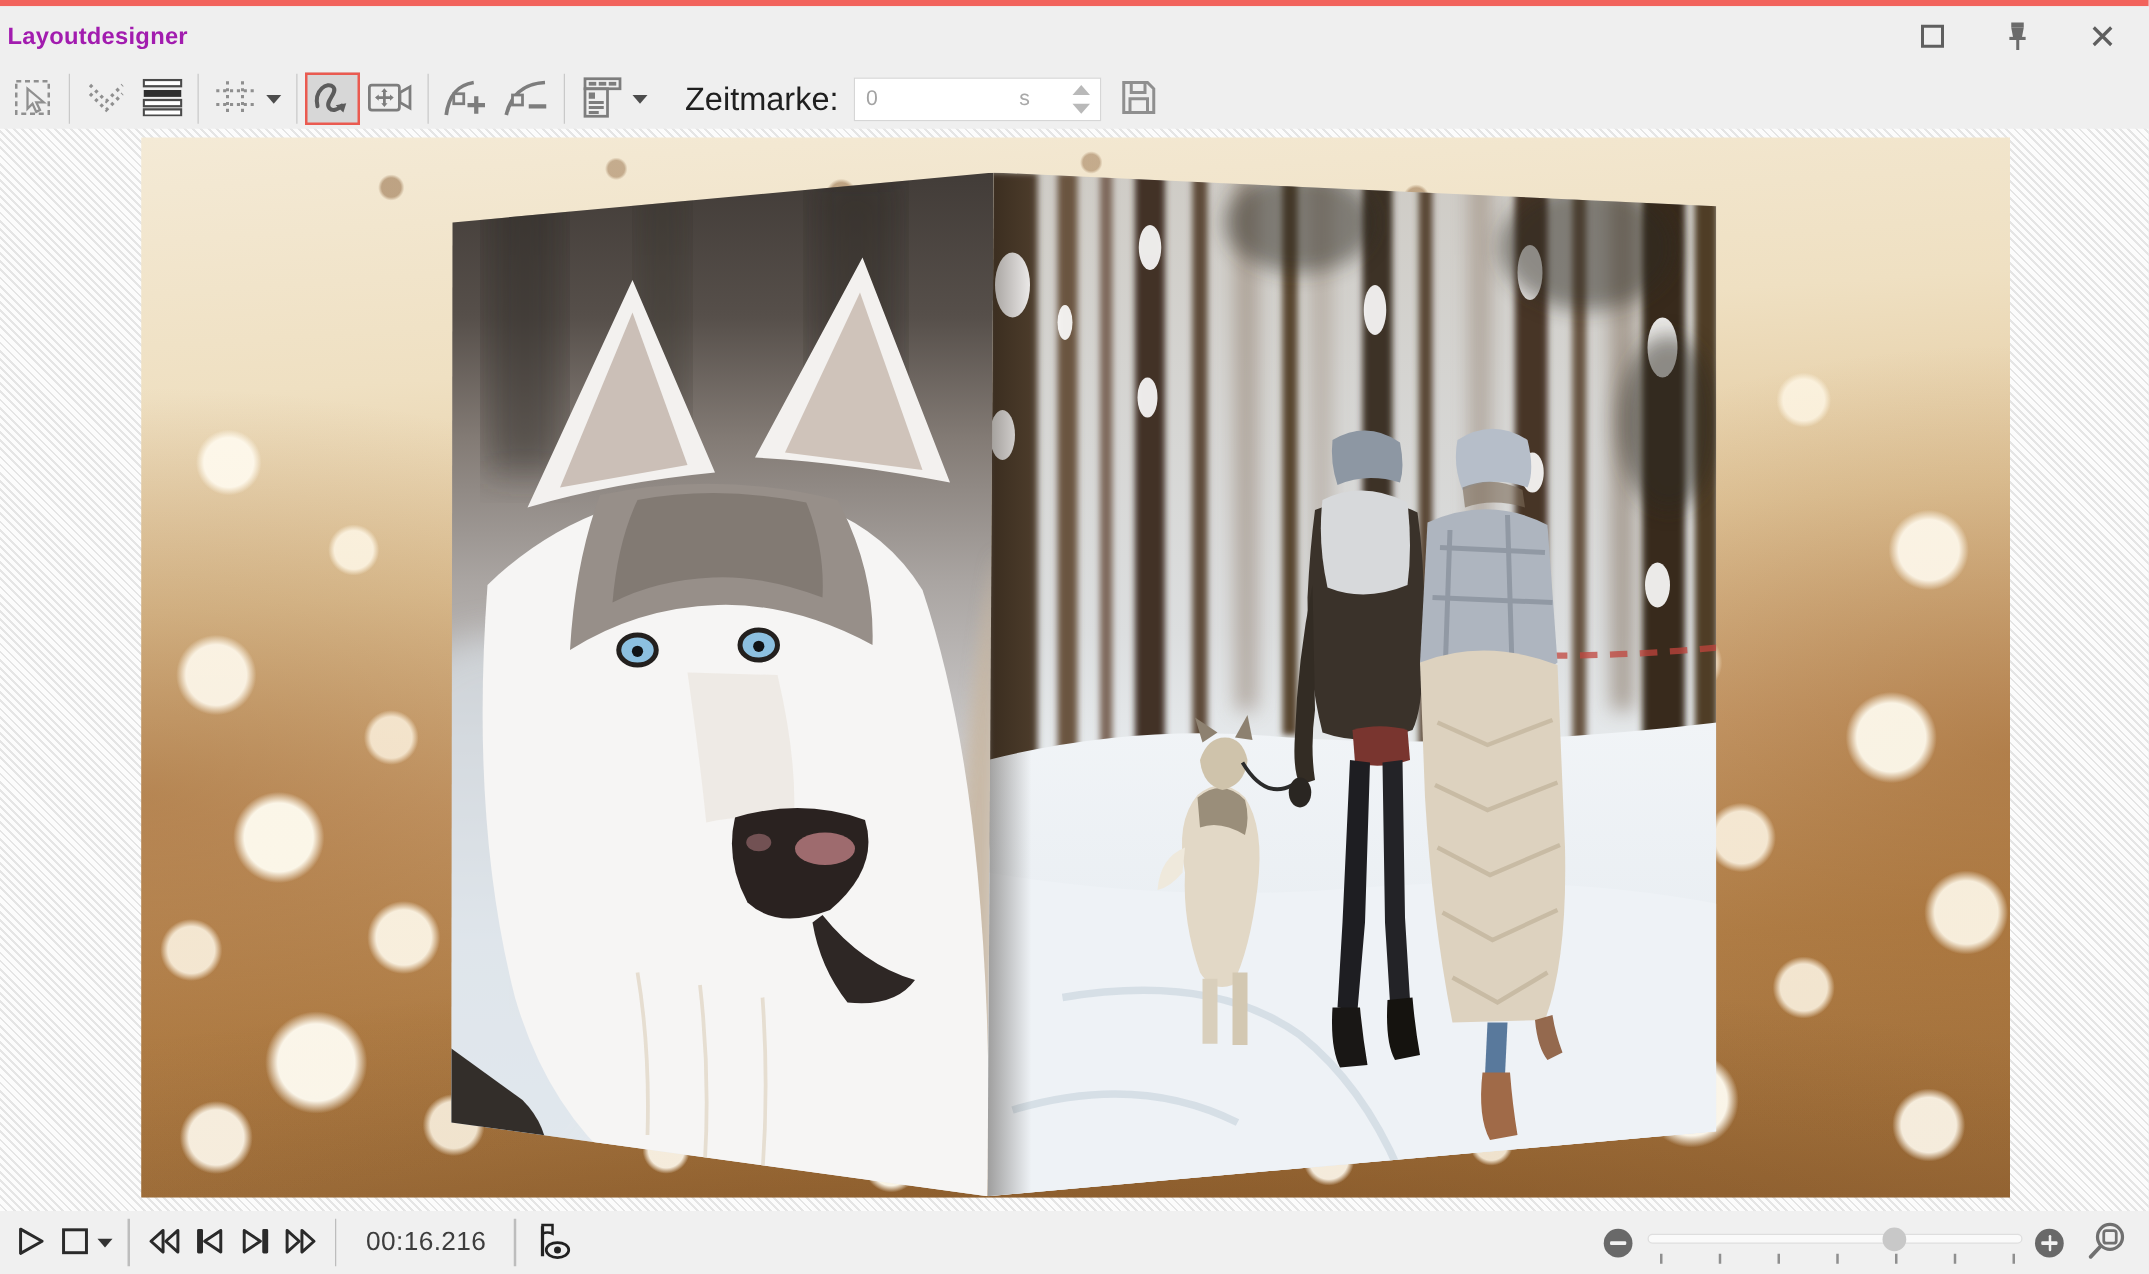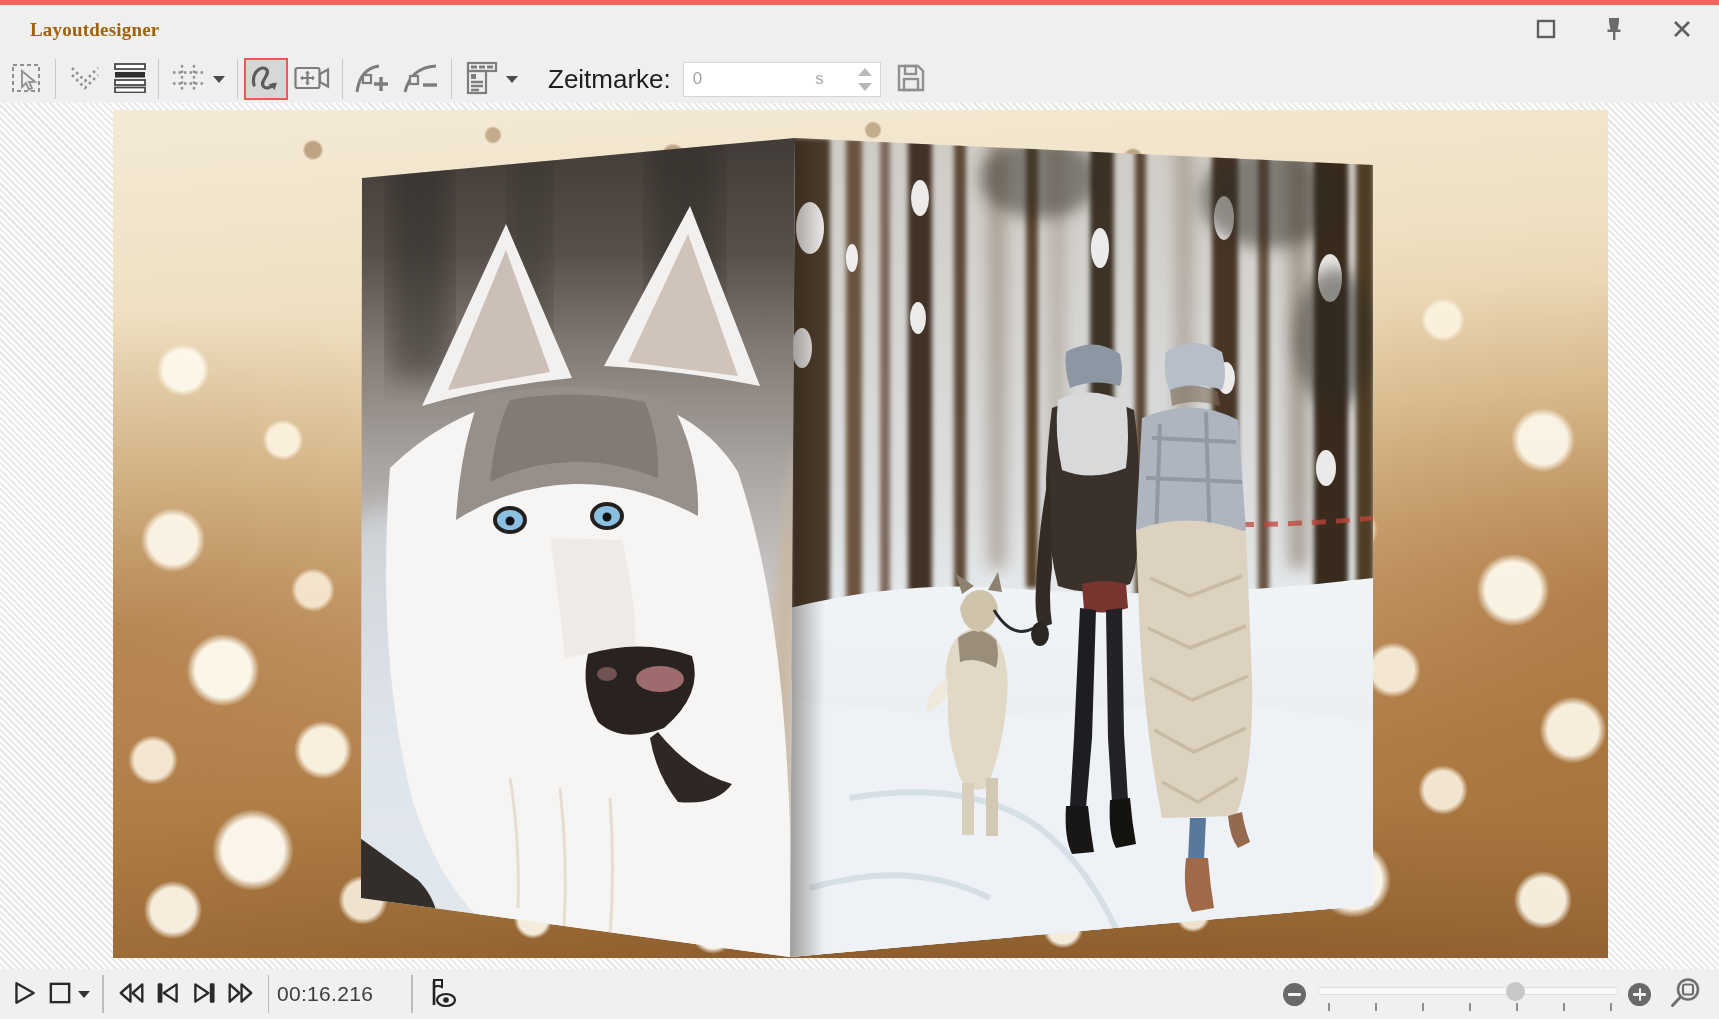--- a/index.html
+++ b/index.html
@@ -3,21 +3,21 @@
 <meta charset="utf-8">
 <style>
   * { margin:0; padding:0; box-sizing:border-box; }
   html,body { width:1719px; height:1019px; overflow:hidden; }
   body { font-family:"Liberation Sans", sans-serif; background:#efefef; }
   .app { position:relative; width:1719px; height:1019px; background:#efefef; }
 
   
   .accent { position:absolute; left:0; top:0; width:100%; height:5px; background:#f2635c; }
   .titlebar { position:absolute; left:0; top:5px; width:100%; height:50px; background:#efefef; display:flex; align-items:center; }
-  .title { margin-left:30px; font-size:19px; font-weight:bold; color:#a16207; letter-spacing:.2px;font-family:Liberation Serif, serif; }
+  .title { margin-left:6px; font-size:19px; font-weight:bold; color:#a21caf; letter-spacing:.2px; }
   .win-controls { position:absolute; right:18px; top:0; height:50px; display:flex; align-items:center; gap:30px; }
   .winbtn { width:38px; height:38px; border:none; background:transparent; display:flex; align-items:center; justify-content:center; cursor:pointer; }
 
   
   .toolbar { position:absolute; left:0; top:55px; width:100%; height:48px; background:#efefef; display:flex; align-items:center; }
   .tbtn { height:42px; min-width:40px; border:2px solid transparent; background:transparent; display:flex; align-items:center; justify-content:center; padding:0 4px; }
   .tbtn.active { background:#d7d7d7; border:2px solid #ea5a50; }
   .tsep { width:1px; height:40px; background:#c9c9c9; margin:0 6px; }
   .dd { width:0; height:0; border-left:6px solid transparent; border-right:6px solid transparent; border-top:7px solid #4c4c4c; margin:0 6px 0 2px; align-self:center; }
   .zlabel { font-size:26px; color:#1f1f1f; margin:0 12px 0 24px; }
@@ -77,21 +77,21 @@
   .photo2 { left:677px; top:28px; width:584px; height:820px;
     clip-path:polygon(5px 0px, 583px 27px, 583px 767px, 0px 819px); }
   .photo2::after { content:""; position:absolute; inset:0;
     background:linear-gradient(90deg, rgba(28,20,12,.38) 0, rgba(28,20,12,0) 6%); }
 
   
   .bottombar { position:absolute; left:0; top:969px; width:100%; height:50px; background:#f0f0f0; display:flex; align-items:center; }
   .pbtn { border:none; background:transparent; display:flex; align-items:center; justify-content:center; height:42px; padding:0 4px; cursor:pointer; }
   .bsep { width:1.5px; height:38px; background:#bdbdbd; margin:0 8px; }
   .caret { width:0; height:0; border-left:6px solid transparent; border-right:6px solid transparent; border-top:7px solid #333; margin-left:4px; }
-  .time { font-size:21px; color:#3d3d3d; min-width:112px; text-align:left; letter-spacing:.3px; }
+  .time { font-size:21px; color:#3d3d3d; min-width:112px; text-align:right; letter-spacing:.3px; }
   .zoomgroup { margin-left:auto; display:flex; align-items:center; margin-right:16px; position:relative; }
   .roundbtn { width:23px; height:23px; border-radius:50%; background:#696969; border:none; position:relative; cursor:pointer; flex:none; }
   .roundbtn::before, .roundbtn.plus::after { content:""; position:absolute; background:#f2f2f2; }
   .roundbtn::before { left:5px; right:5px; top:10.5px; height:2.6px; border-radius:1px; }
   .roundbtn.plus::after { top:5px; bottom:5px; left:10.5px; width:2.6px; border-radius:1px; }
   .slider { position:relative; width:300px; height:30px; margin:0 10px 0 12px; }
   .track { position:absolute; left:0; right:0; top:8px; height:8px; background:#fafafa; border:1px solid #dedede; border-radius:4px; }
   .thumb { position:absolute; top:3px; left:188px; width:19px; height:19px; border-radius:50%; background:#c8c8c8; cursor:pointer; }
   .tick { position:absolute; top:24px; width:2px; height:8px; background:#8f8f8f; }
   .fitbtn { border:none; background:transparent; margin-left:18px; cursor:pointer; display:flex; }

